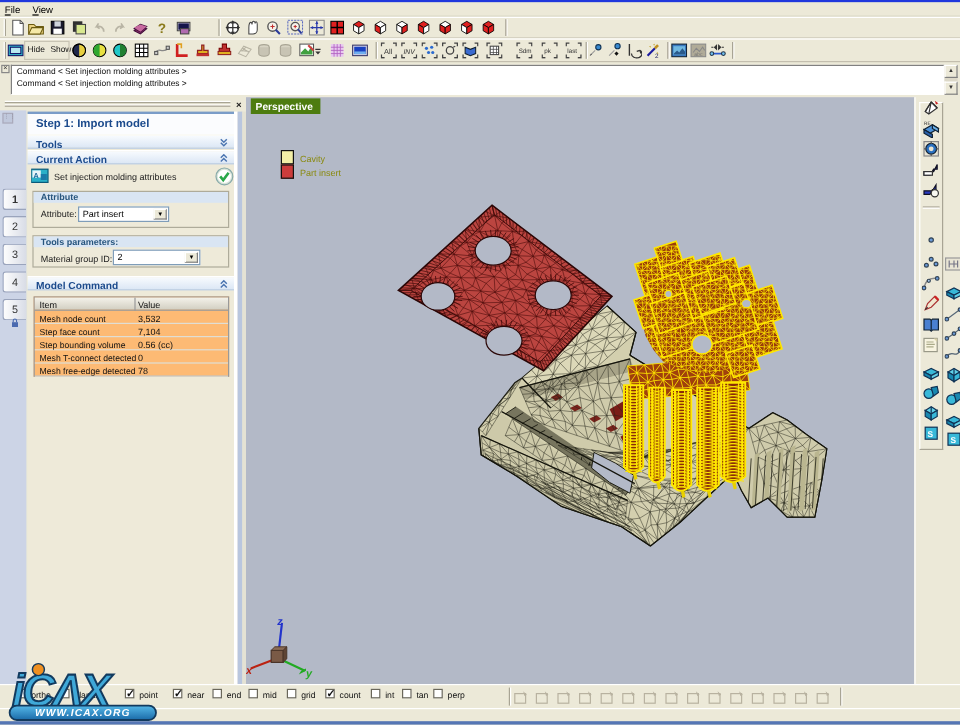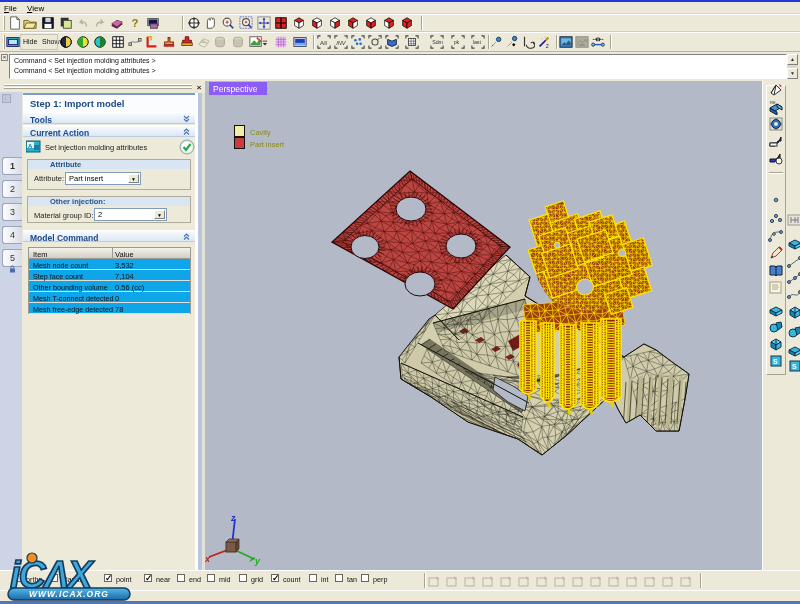--- a/index.html
+++ b/index.html
@@ -4,21 +4,21 @@
 html,body{width:800px;height:604px;overflow:hidden;background:#ece9d8;
 font-family:"Liberation Sans",sans-serif;position:relative}
 .ab{position:absolute}
 .nav{color:#1b4a8c;font-weight:bold}
 .secbar{position:absolute;left:23px;width:172px;height:12px;
 background:linear-gradient(#f8fbfe,#dce7f5);border-bottom:1px solid #b9cce6;border-top:1px solid #fff}
 .secbar span{position:absolute;left:7px;top:2px;font-size:8.5px;font-weight:bold;color:#1b4a8c}
 .chev{position:absolute;right:5px;top:2px}
 .gb{position:absolute;left:27px;width:164px;background:#eeead9;border:1px solid #aeab9a}
 .gblab{position:absolute;left:0;top:0;right:0;height:9px;background:#d9e5f3;
-font-size:7.5px;font-weight:bold;color:#27557e;padding-left:22px;line-height:9px}
+font-size:7.5px;font-weight:bold;color:#27557e;padding-left:6px;line-height:9px}
 .dd{position:absolute;background:#fff;border:1px solid #7f9db9;font-size:7.5px;line-height:11px;padding-left:3px}
 .dda{position:absolute;right:1px;top:1px;bottom:1px;width:11px;background:#ece9d8;border:1px solid #fff;
 border-right-color:#808080;border-bottom-color:#808080;text-align:center;font-size:5px;line-height:9px;color:#000}
 .cb{position:absolute;width:8px;height:8px;background:#fff;border:1px solid #6a675a;top:3px}
 .cbl{position:absolute;font-size:7.2px;top:4px;color:#111}
 .chk{position:absolute;left:0px;top:-2px;font-size:9px;font-weight:bold;color:#111}
 .stab{position:absolute;left:2px;width:20px;height:18px;background:linear-gradient(90deg,#fdfdfd,#d8dce6);
 border:1px solid #9aa4bc;border-right:none;border-radius:3px 0 0 3px;text-align:center;
 font-size:9px;line-height:17px;color:#333}
 </style></head><body>
@@ -338,43 +338,43 @@
       <circle cx="8" cy="8" r="7" fill="#d8e4d8" stroke="#8aa"></circle>
       <circle cx="8" cy="8" r="5.5" fill="#fff"></circle>
       <path d="M4.5 8l2.5 3 4.5-6" stroke="#2aa84a" stroke-width="2.2" fill="none"></path>
     </svg>
 <div class="gb" style="top:78px;height:31px">
       <div class="gblab">Attribute</div>
     </div>
 <span class="ab" style="left:34px;top:93px;font-size:7.5px;color:#222">Attribute:</span>
 <div class="dd" style="left:65px;top:91px;width:76px;height:13px">Part insert<span class="dda">▼</span></div>
 <div class="gb" style="top:115px;height:27px">
-      <div class="gblab">Other injection:</div>
+      <div class="gblab">Tools parameters:</div>
     </div>
 <span class="ab" style="left:34px;top:130px;font-size:7.5px;color:#222">Material group ID:</span>
 <div class="dd" style="left:94px;top:127px;width:73px;height:13px">2<span class="dda">▼</span></div>
 <div class="secbar" style="top:149px">
       <span>Model Command</span>
       <svg class="chev" width="7" height="8">
         <path d="M1 3.5L3.5 1L6 3.5M1 6.5L3.5 4L6 6.5" stroke="#4a74b0" fill="none" stroke-width="1.2"></path>
       </svg>
     </div>
-<div class="ab" style="left:28px;top:166px;width:163px;height:67px;background:#0ea5e9;border:1px solid #999">
+<div class="ab" style="left:28px;top:166px;width:163px;height:67px;background:#fdba74;border:1px solid #999">
 <div style="position:absolute;left:0;top:0;width:100%;height:11px;background:linear-gradient(#f4f2ea,#d2cfc2);border-bottom:1px solid #999"></div>
 <div style="position:absolute;left:4px;top:2px;font-size:7.5px;color:#111">Item</div>
 <div style="position:absolute;left:86px;top:2px;font-size:7.5px;color:#111">Value</div>
 <div style="position:absolute;left:83px;top:0;width:1px;height:11px;background:#999"></div>
 <div style="position:absolute;left:0;top:11px;width:100%;height:11px;border-bottom:1px solid #e0ded4"></div>
 <div style="position:absolute;left:4px;top:13px;font-size:7.2px;color:#111;white-space:nowrap">Mesh node count</div>
 <div style="position:absolute;left:86px;top:13px;font-size:7.5px;color:#111">3,532</div>
 <div style="position:absolute;left:0;top:22px;width:100%;height:11px;border-bottom:1px solid #e0ded4"></div>
 <div style="position:absolute;left:4px;top:24px;font-size:7.2px;color:#111;white-space:nowrap">Step face count</div>
 <div style="position:absolute;left:86px;top:24px;font-size:7.5px;color:#111">7,104</div>
 <div style="position:absolute;left:0;top:33px;width:100%;height:11px;border-bottom:1px solid #e0ded4"></div>
-<div style="position:absolute;left:4px;top:35px;font-size:7.2px;color:#111;white-space:nowrap">Other bounding volume</div>
+<div style="position:absolute;left:4px;top:35px;font-size:7.2px;color:#111;white-space:nowrap">Step bounding volume</div>
 <div style="position:absolute;left:86px;top:35px;font-size:7.5px;color:#111">0.56 (cc)</div>
 <div style="position:absolute;left:0;top:44px;width:100%;height:11px;border-bottom:1px solid #e0ded4"></div>
 <div style="position:absolute;left:4px;top:46px;font-size:7.2px;color:#111;white-space:nowrap">Mesh T-connect detected</div>
 <div style="position:absolute;left:86px;top:46px;font-size:7.5px;color:#111">0</div>
 <div style="position:absolute;left:0;top:55px;width:100%;height:11px;border-bottom:1px solid #e0ded4"></div>
 <div style="position:absolute;left:4px;top:57px;font-size:7.2px;color:#111;white-space:nowrap">Mesh free-edge detected</div>
 <div style="position:absolute;left:86px;top:57px;font-size:7.5px;color:#111">78</div>
 </div>
 </div>
 <div class="ab" style="left:205px;top:81px;width:557px;height:489px;background:#b3b9c7;overflow:hidden">
@@ -503,21 +503,21 @@
 <line x1="30" y1="469" x2="49" y2="478" stroke="#22aa22"></line>
 </g>
 <path d="M44 481l6 -3l0 -2l-4 2z" fill="#22aa22"></path>
 <rect x="21" y="461" width="10" height="10" fill="#7a5a46" stroke="#4a3428" stroke-width="1"></rect>
 <path d="M21 461l3 -3l10 0l-3 3z" fill="#8a6a54" stroke="#4a3428" stroke-width="0.8"></path>
 <path d="M31 461l3 -3l0 10l-3 3z" fill="#5e4434" stroke="#4a3428" stroke-width="0.8"></path>
 <text x="26" y="440" font-size="9" font-weight="bold" fill="#2233cc" font-style="italic">z</text>
 <text x="0" y="481" font-size="9" font-weight="bold" fill="#bb2211" font-style="italic">x</text>
 <text x="50" y="483" font-size="9" font-weight="bold" fill="#22aa22" font-style="italic">y</text>
 </svg>
-<div class="ab" style="left:4px;top:1px;width:58px;height:13px;background:#8b5cf6;color:#fff;font-size:8.5px;font-weight:normal;padding:2px 0 0 4px">Perspective</div>
+<div class="ab" style="left:4px;top:1px;width:58px;height:13px;background:#4d7c0f;color:#fff;font-size:8.5px;font-weight:bold;padding:2px 0 0 4px">Perspective</div>
 <div class="ab" style="left:29px;top:44px;width:11px;height:12px;background:#f2eea6;border:1px solid #111"></div>
 <div class="ab" style="left:29px;top:56px;width:11px;height:12px;background:#cc3c3c;border:1px solid #111"></div>
 <span class="ab" style="left:45px;top:47px;font-size:7.5px;color:#8a8a10">Cavity</span>
 <span class="ab" style="left:45px;top:59px;font-size:7.5px;color:#8a8a10">Part insert</span>
 </div>
 <div class="ab" style="left:762px;top:81px;width:38px;height:490px;background:#ece9d8;border-left:1px solid #fff">
 <div class="ab" style="left:3px;top:4px;width:20px;height:290px;background:#ece9d8;border:1px solid #fff;border-right-color:#a8a494;border-bottom-color:#a8a494"></div>
 <svg class="ab" style="left:5px;top:1px" width="16" height="16">
       <path d="M3 11l5-8 5 5-7 5z" fill="#fff" stroke="#333"></path>
       <path d="M8 3l-5 8M8 3l5 5M8 3l-2 10" stroke="#333" fill="none"></path>

